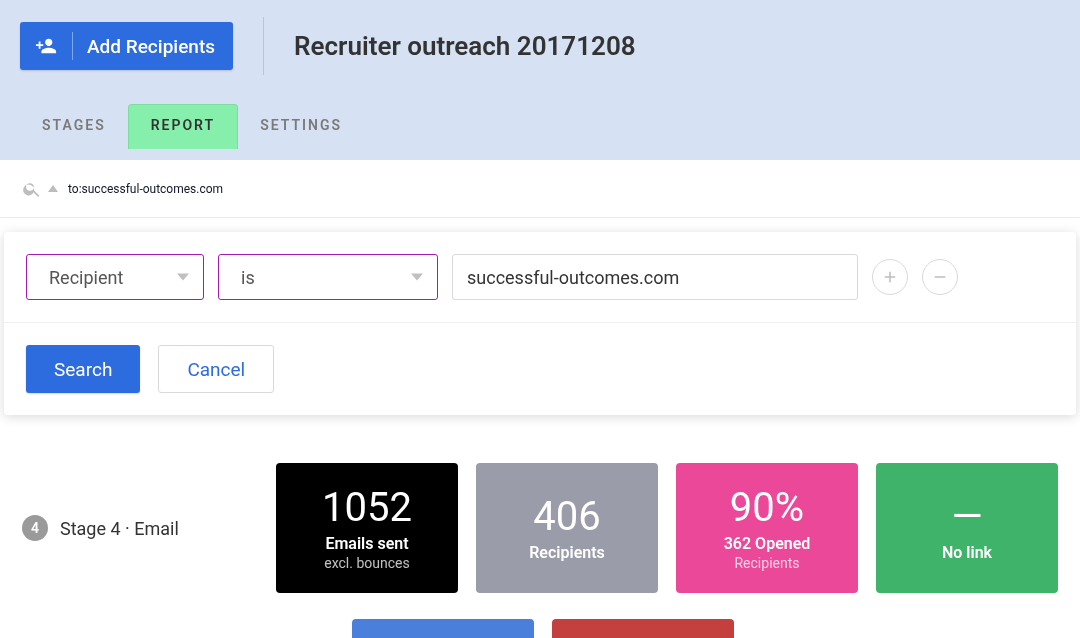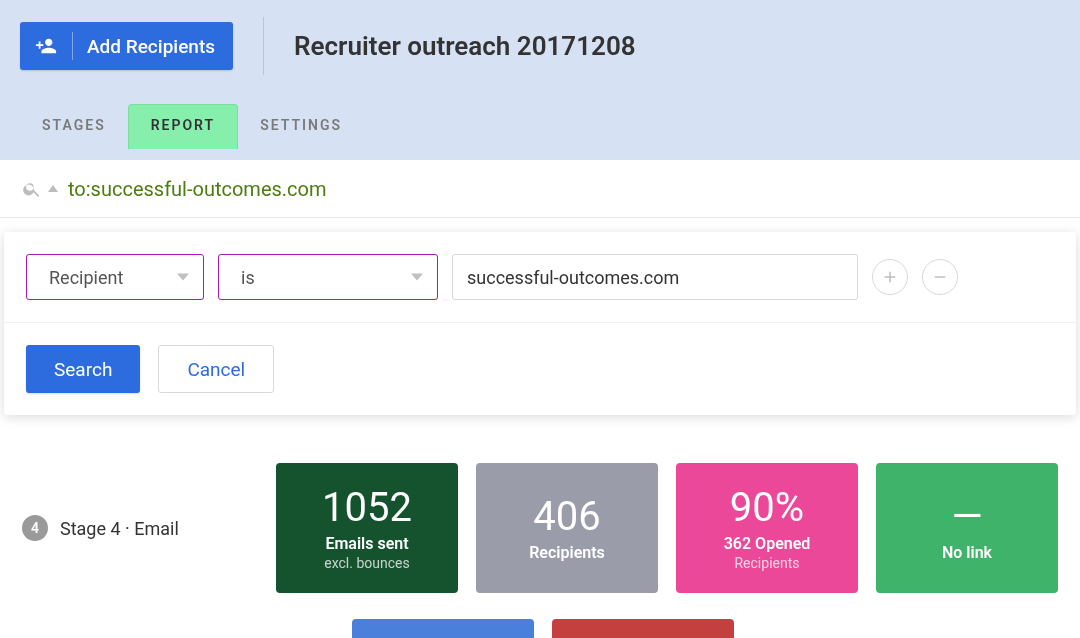--- a/index.html
+++ b/index.html
@@ -109,22 +109,22 @@
     }
     .search-icon-wrap svg { fill: #bdbdbd; }
     .caret-up {
       width: 0;
       height: 0;
       border-left: 5px solid transparent;
       border-right: 5px solid transparent;
       border-bottom: 7px solid #bdbdbd;
     }
     .search-text {
-      font-size: 20px;
-      color: #4d7c0f;
+      font-size: 12px;
+      color: #0f172a;
     }
 
     
     .filter-panel {
       position: absolute;
       top: 232px;
       left: 4px;
       right: 4px;
       background: #ffffff;
       border-radius: 4px;
@@ -257,21 +257,21 @@
       width: 182px;
       height: 130px;
       border-radius: 4px;
       color: #fff;
       display: flex;
       flex-direction: column;
       align-items: center;
       justify-content: center;
       padding: 10px;
     }
-    .stat-card.sent { background: #14532d; }
+    .stat-card.sent { background: #000000; }
     .stat-card.recipients { background: #9b9caa; }
     .stat-card.opened { background: #ec4899; }
     .stat-card.links { background: #3fb36a; }
     .stat-value {
       font-size: 40px;
       font-weight: 400;
       line-height: 1.1;
     }
     .stat-label {
       font-size: 16px;

